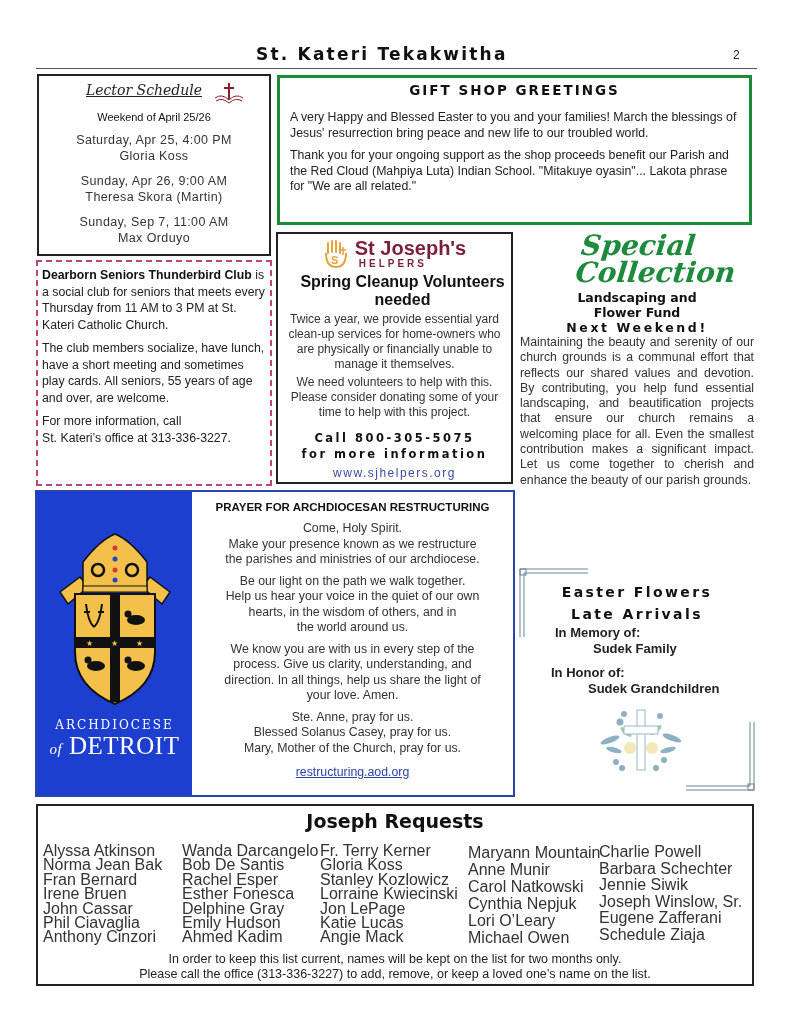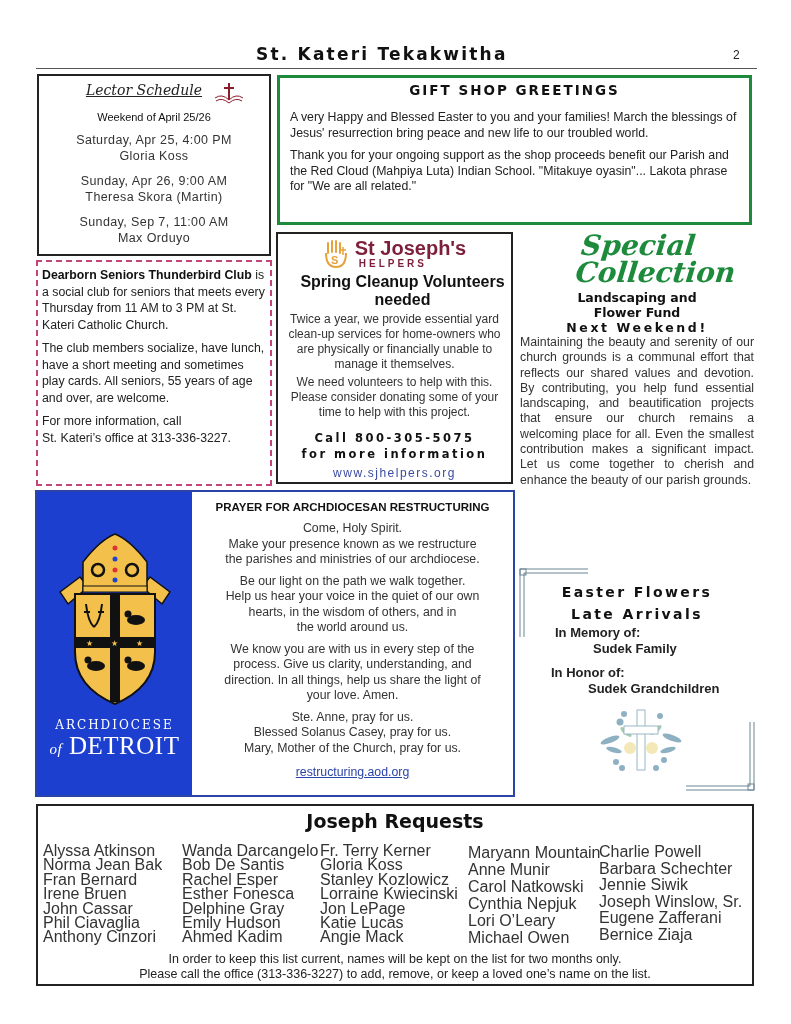--- a/index.html
+++ b/index.html
@@ -300,19 +300,19 @@
     <div>Cynthia Nepjuk</div>
     <div>Lori O’Leary</div>
     <div>Michael Owen</div>
   </div>
   <div class="req-col" style="left:561px;line-height:16.5px;">
     <div>Charlie Powell</div>
     <div>Barbara Schechter</div>
     <div>Jennie Siwik</div>
     <div>Joseph Winslow, Sr.</div>
     <div>Eugene Zafferani</div>
-    <div>Bernice Ziaja</div>
+    <div>Schedule Ziaja</div>
   </div>
   <div class="req-foot">
     <div>In order to keep this list current, names will be kept on the list for two months only.</div>
     <div>Please call the office (313-336-3227) to add, remove, or keep a loved one’s name on the list.</div>
   </div>
 </div>
 
 </body></html>

